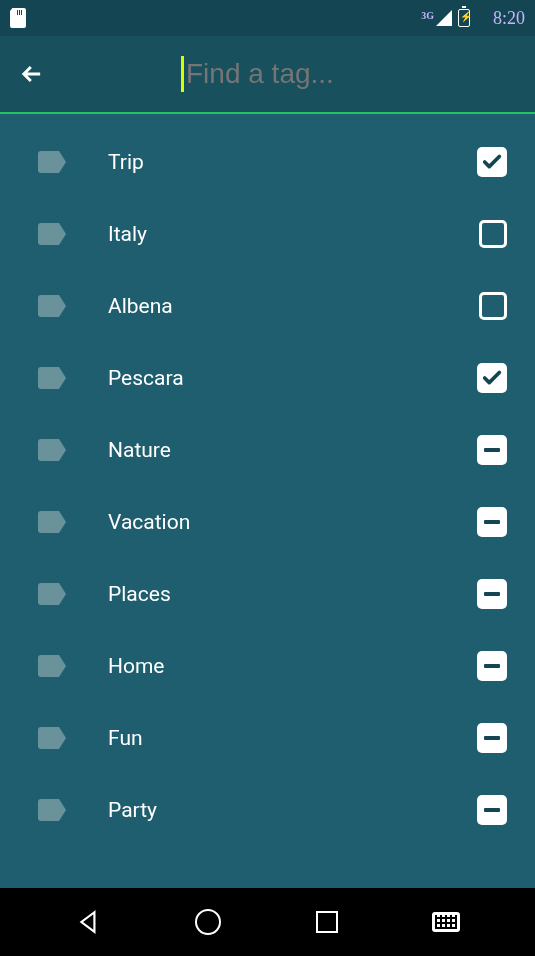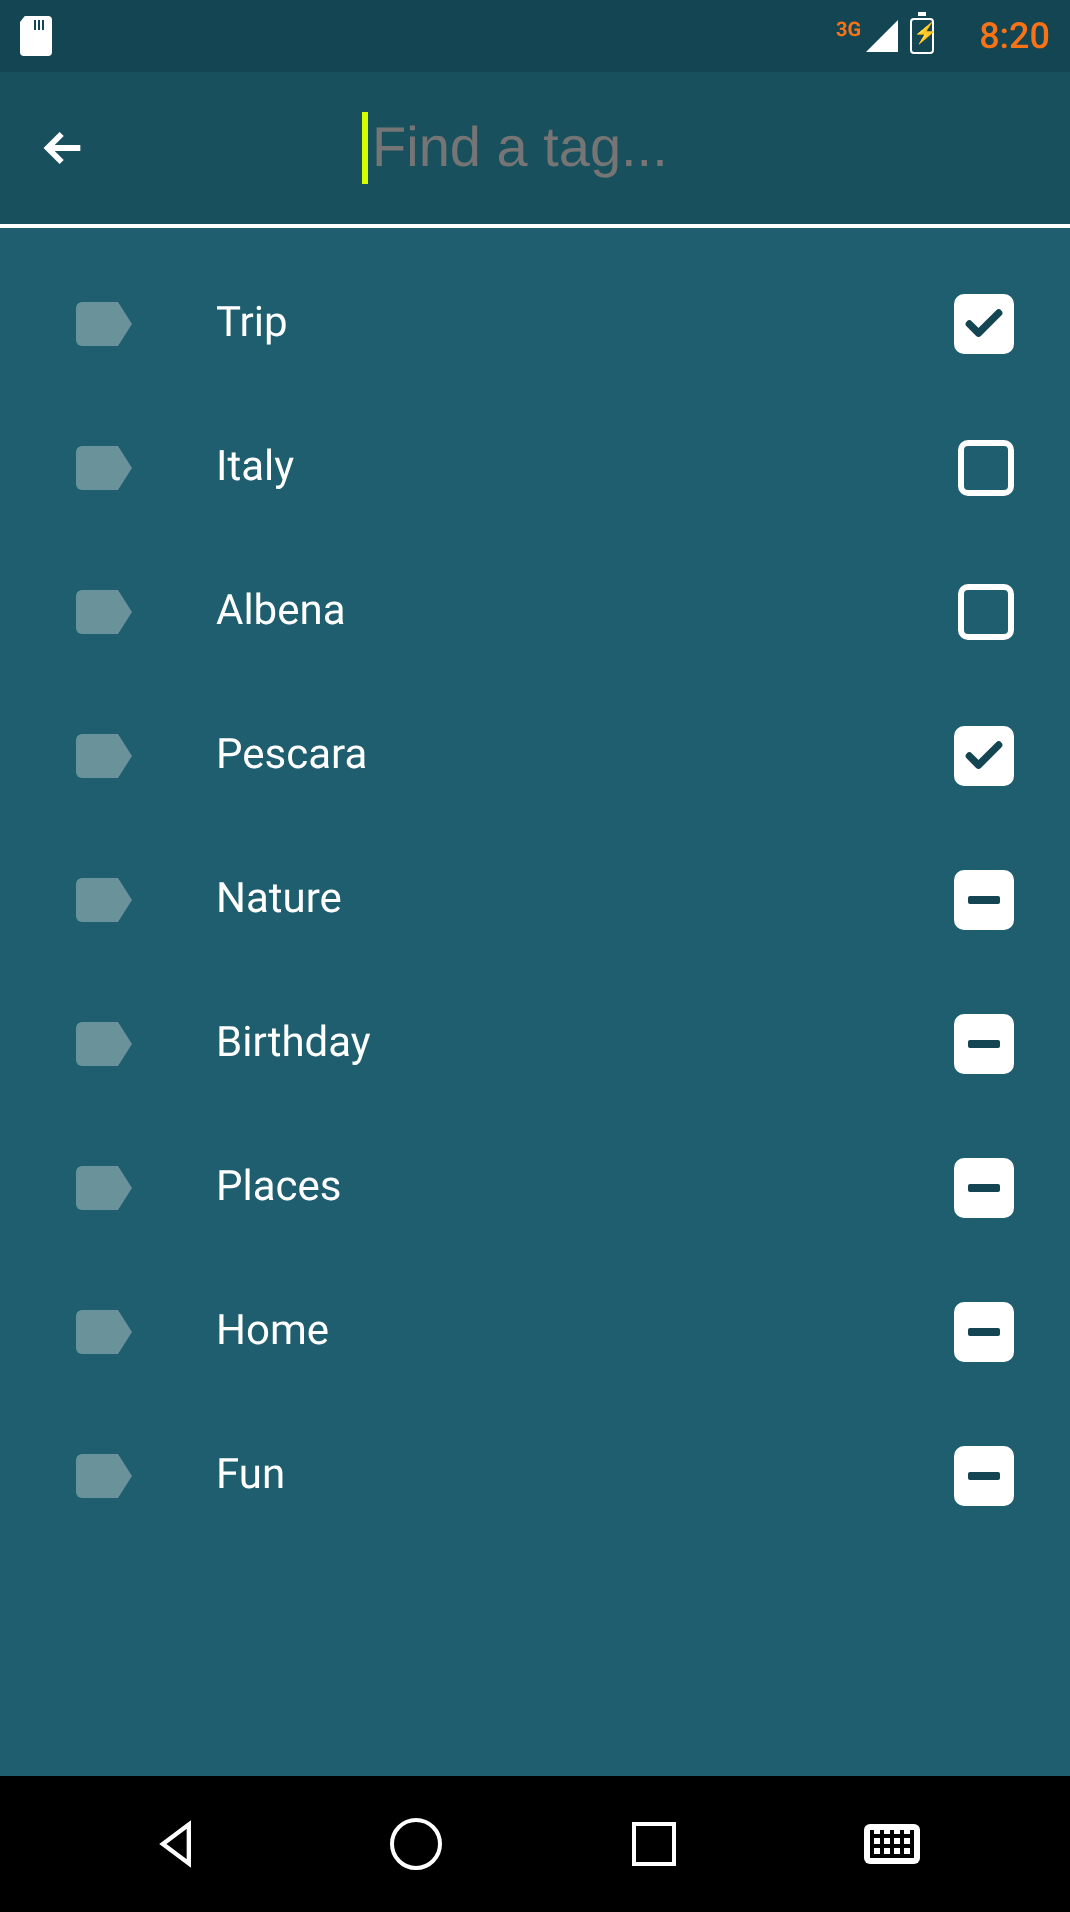--- a/index.html
+++ b/index.html
@@ -15,22 +15,23 @@
       overflow: hidden;
       position: relative;
     }
     .status-bar {
       height: 36px;
       background: #144552;
       display: flex;
       align-items: center;
       justify-content: space-between;
       padding: 0 10px;
-      color: #f97316;
+      color: #c4b5fd;
       font-size: 18px;
+      font-family: Liberation Serif, serif;
     }
     .status-left {
       display: flex;
       align-items: center;
     }
     .status-right {
       display: flex;
       align-items: center;
       gap: 4px;
     }
@@ -93,21 +94,21 @@
     .clock {
       font-weight: 500;
       margin-left: 19px;
     }
     .app-bar {
       height: 78px;
       background: #18505e;
       display: flex;
       align-items: center;
       padding: 0 18px;
-      border-bottom: 2px solid #ffffff;
+      border-bottom: 2px solid #22c55e;
     }
     .back-arrow {
       width: 28px;
       height: 28px;
       cursor: pointer;
       margin-right: 30px;
     }
     .search-area {
       flex: 1;
       display: flex;
@@ -303,36 +304,41 @@
           </svg>
         </div>
       </div>
       <div class="tag-row">
         <div class="tag-icon"></div>
         <div class="tag-label">Nature</div>
         <div class="checkbox partial"></div>
       </div>
       <div class="tag-row">
         <div class="tag-icon"></div>
-        <div class="tag-label">Birthday</div>
+        <div class="tag-label">Vacation</div>
         <div class="checkbox partial"></div>
       </div>
       <div class="tag-row">
         <div class="tag-icon"></div>
         <div class="tag-label">Places</div>
         <div class="checkbox partial"></div>
       </div>
       <div class="tag-row">
         <div class="tag-icon"></div>
         <div class="tag-label">Home</div>
         <div class="checkbox partial"></div>
       </div>
       <div class="tag-row">
         <div class="tag-icon"></div>
         <div class="tag-label">Fun</div>
+        <div class="checkbox partial"></div>
+      </div>
+      <div class="tag-row">
+        <div class="tag-icon"></div>
+        <div class="tag-label">Party</div>
         <div class="checkbox partial"></div>
       </div>
     </div>
 </div>
 
 <div class="nav-bar">
   <div class="nav-btn">
     <svg width="26" height="26" viewBox="0 0 24 24" fill="none" stroke="#fff" stroke-width="2">
       <path d="M17 3 L5 12 L17 21 Z" fill="none"></path>
     </svg>

